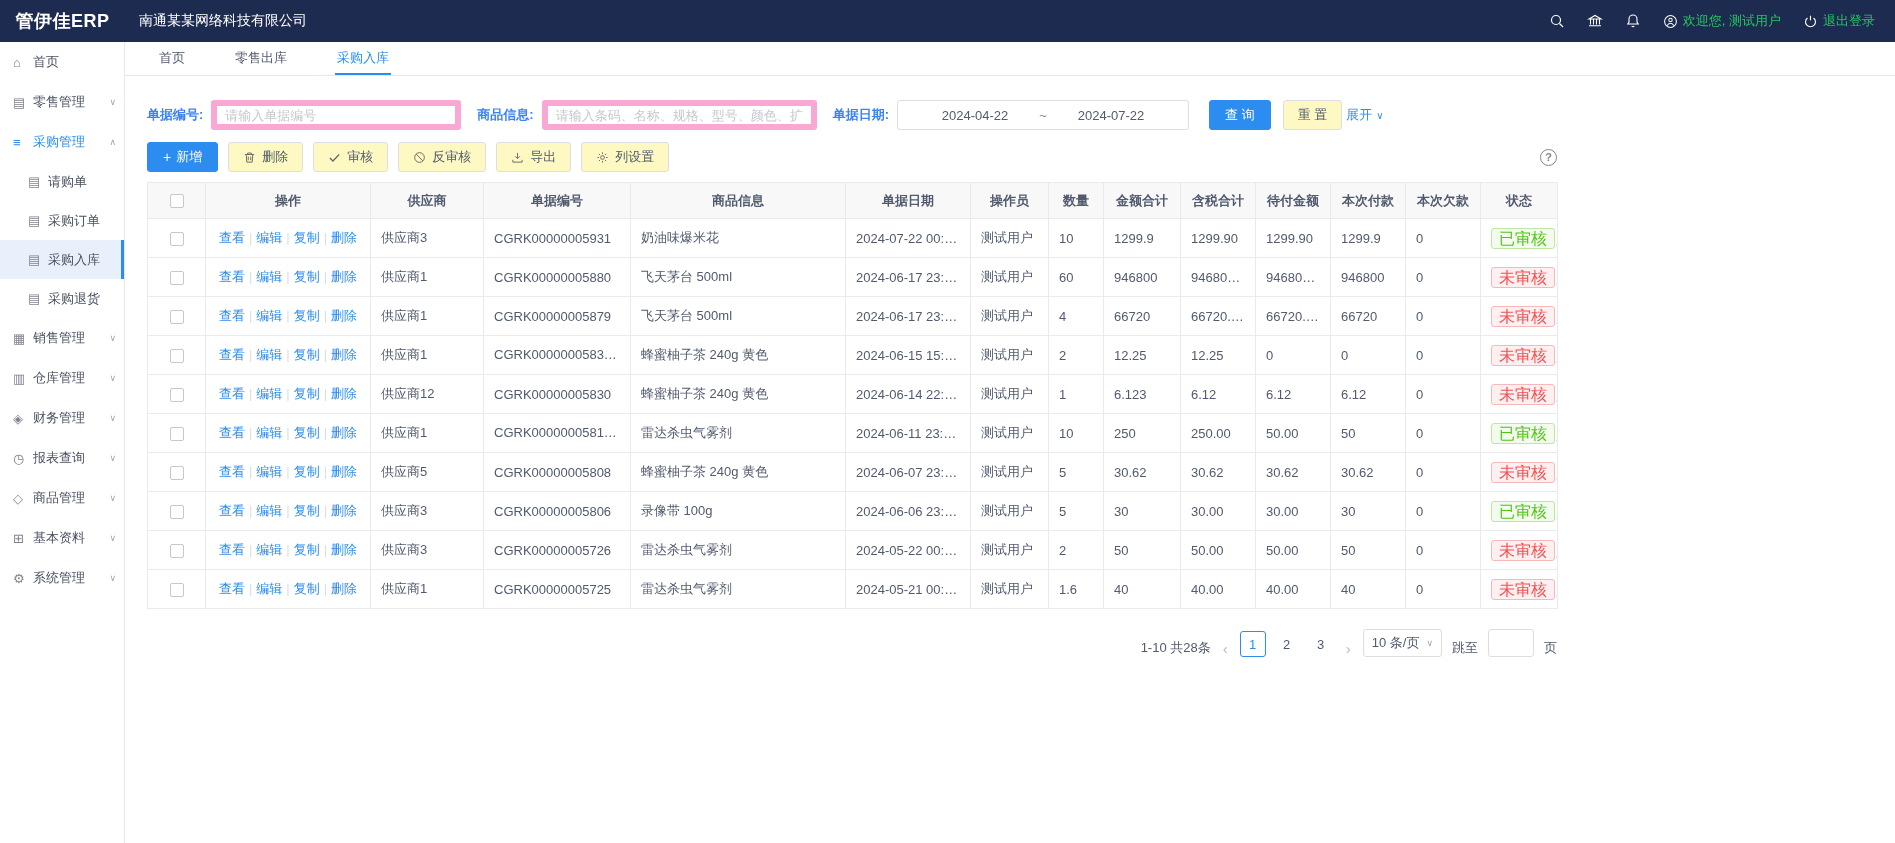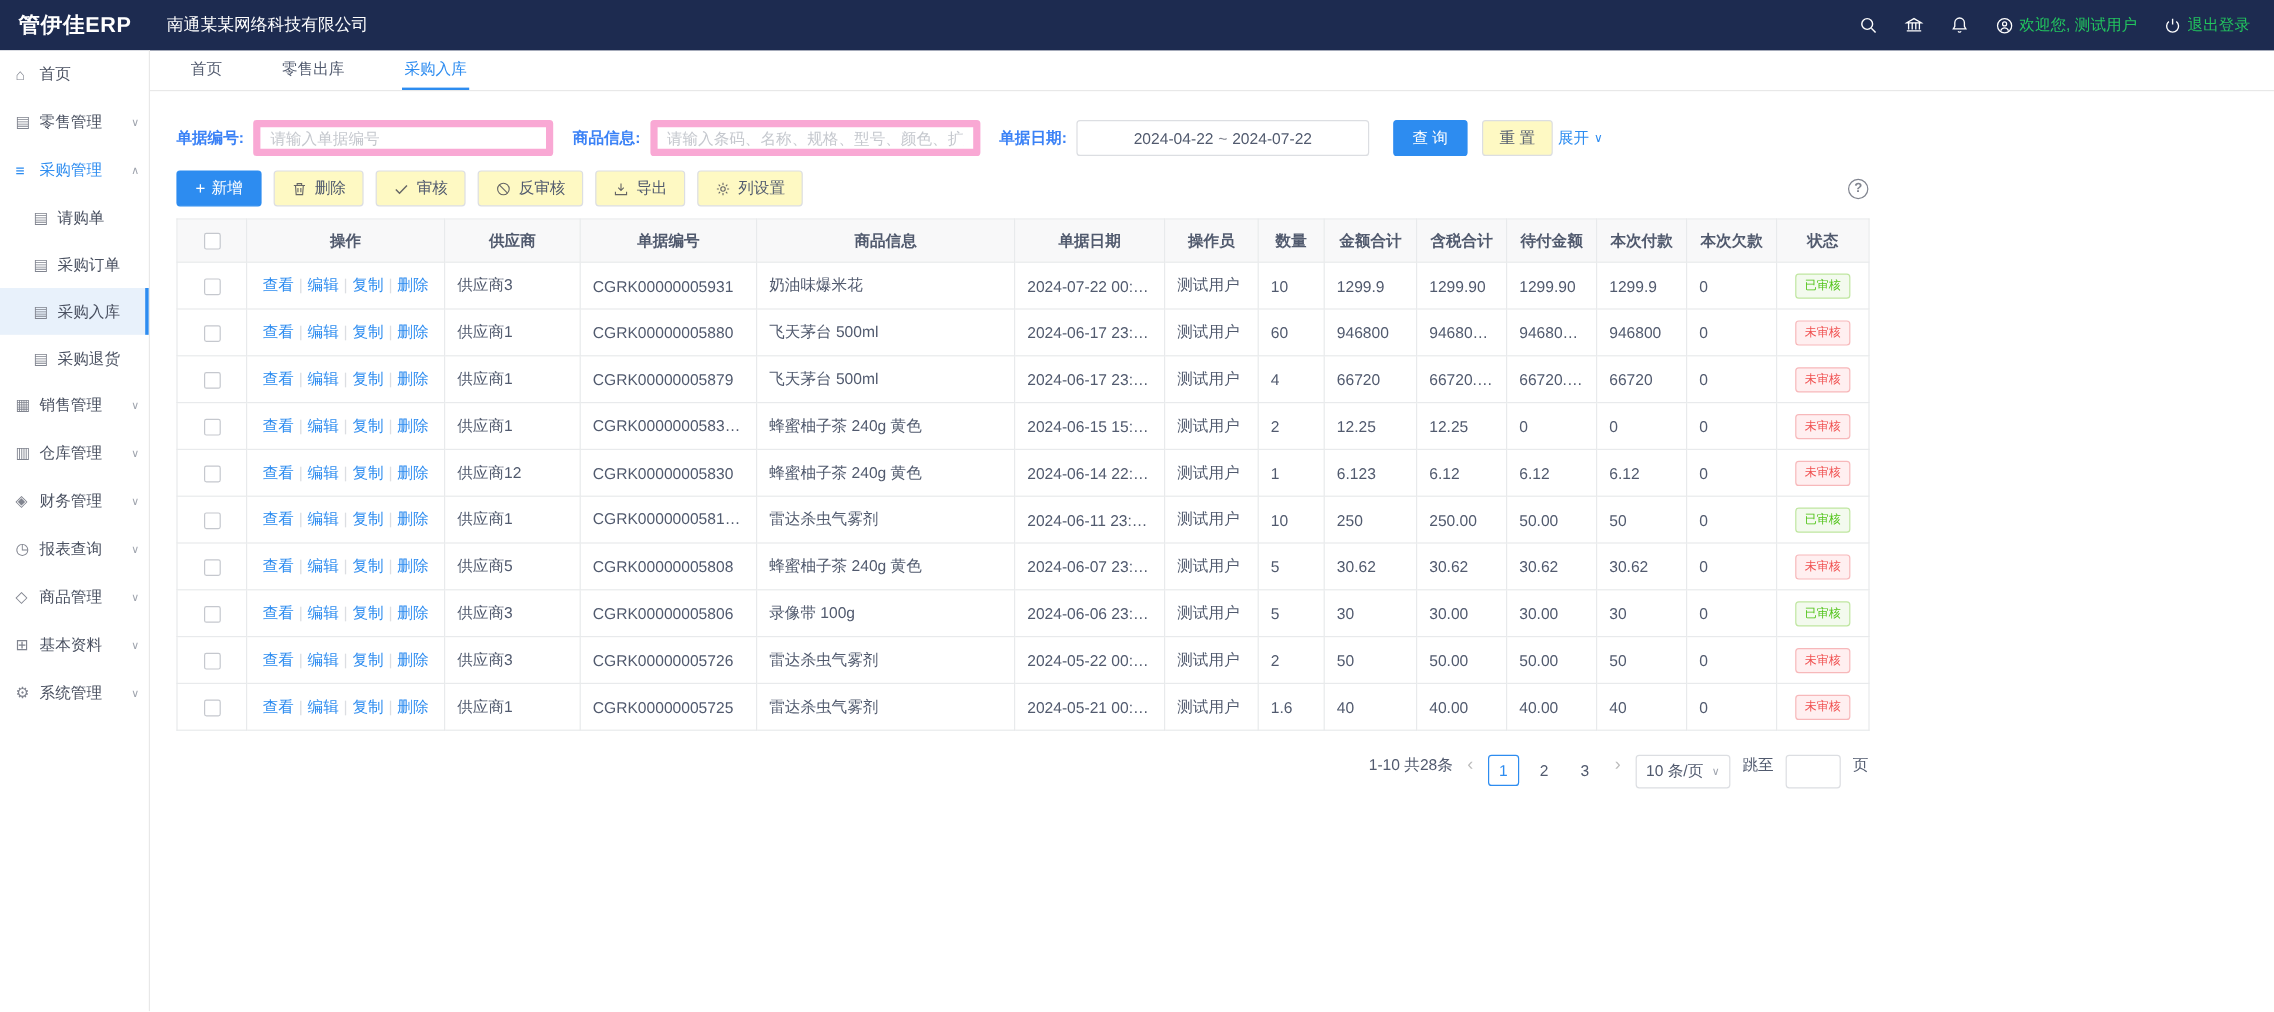--- a/index.html
+++ b/index.html
@@ -30,45 +30,45 @@
   .tab.active{color:#2d8cf0;border-bottom-color:#2d8cf0}
   
   .content{flex:1;padding:24px 0 0 22px;overflow:hidden}
   .filters{display:flex;align-items:center;font-size:13px}
   .f-label{font-weight:bold;color:#3b82f6;margin-right:8px;white-space:nowrap}
   .ml{margin-left:16px}
   input.text{height:30px;border:6px solid #f9a8d4;border-radius:3px;padding:0 8px;font-size:13px;color:#515a6e;outline:none;font-family:inherit}
   input::placeholder{color:#c5c8ce}
   .f-bill{width:250px}
   .f-prod{width:275px}
-  .date-box{display:flex;align-items:center;justify-content:center;gap:4px;height:30px;width:244px;border:1px solid #dcdee2;border-radius:3px;font-size:13px;color:#515a6e;cursor:pointer}
+  .date-box{display:flex;align-items:center;justify-content:center;gap:31px;height:30px;width:292px;border:1px solid #dcdee2;border-radius:3px;font-size:13px;color:#515a6e;cursor:pointer}
   .date-sep{color:#80848f}
   .btn-primary{display:inline-flex;align-items:center;gap:5px;height:30px;padding:0 15px;background:#2d8cf0;border:1px solid #2d8cf0;border-radius:3px;color:#fff;font-size:13px;cursor:pointer;font-family:inherit;white-space:nowrap}
   .btn-default{display:inline-flex;align-items:center;gap:6px;height:30px;padding:0 14px;background:#fef9c3;border:1px solid #dcdee2;border-radius:3px;color:#515a6e;font-size:13px;cursor:pointer;font-family:inherit;white-space:nowrap}
   .filters .btn-primary{margin-left:20px}
   .filters .btn-default{margin-left:12px}
   .expand{margin-left:4px;color:#2d8cf0;cursor:pointer;display:inline-flex;align-items:center;gap:4px}
   .chev-blue{font-size:10px}
   .bicon{font-size:14px;line-height:1}
   .toolbar{display:flex;align-items:center;gap:10px;margin-top:12px;width:1410px}
   .help{margin-left:auto;width:17px;height:17px;border:1.5px solid #80848f;border-radius:50%;color:#80848f;display:flex;align-items:center;justify-content:center;font-size:11px;font-weight:bold;cursor:pointer}
   
   table.grid{border-collapse:collapse;table-layout:fixed;width:1410px;margin-top:10px}
   .grid th,.grid td{border:1px solid #e8eaec;padding:0 10px;font-size:13px;overflow:hidden;white-space:nowrap;text-overflow:ellipsis}
   .grid th{background:#f8f8f9;height:36px;font-weight:bold;color:#515a6e;text-align:center}
   .grid td{height:39px;color:#515a6e;text-align:left;background:#fff}
   .c-center{text-align:center !important}
   .checkbox{display:inline-block;width:14px;height:14px;border:1px solid #c5c8ce;border-radius:2px;background:#fff;vertical-align:middle;cursor:pointer}
   .tlink{color:#2d8cf0;cursor:pointer;text-decoration:none}
   .sep{color:#dcdee2;margin:0 4px}
-  .badge{display:inline-block;padding:1px 7px;font-size:10px;border-radius:3px;border:1px solid;line-height:17px}
+  .badge{display:inline-block;padding:1px 7px;font-size:16px;border-radius:3px;border:1px solid;line-height:17px}
   .badge.approved{color:#52c41a;background:#f3faee;border-color:#bfe6a0}
   .badge.pending{color:#f05050;background:#ffeff0;border-color:#f7b8ba}
   
-  .pagination{width:1410px;display:flex;align-items:flex-start;justify-content:flex-end;gap:10px;margin-top:20px;font-size:13px;color:#515a6e}
+  .pagination{width:1410px;display:flex;align-items:flex-end;justify-content:flex-end;gap:10px;margin-top:20px;font-size:13px;color:#515a6e}
   .page-arrow{color:#bbb;cursor:pointer;font-size:15px;padding:0 2px}
   .pages{display:flex;gap:8px}
   .page-num{min-width:26px;height:26px;display:flex;align-items:center;justify-content:center;cursor:pointer;border-radius:3px;border:1px solid transparent}
   .page-num.active{border-color:#2d8cf0;color:#2d8cf0}
   .page-size{display:flex;align-items:center;gap:7px;border:1px solid #dcdee2;border-radius:3px;height:28px;padding:0 8px;cursor:pointer;color:#515a6e;white-space:nowrap}
   .chev-gray{font-size:9px;color:#9ea3ad}
   .jump-input{width:46px;height:28px;border:1px solid #dcdee2;border-radius:3px;outline:none;padding:0 6px;font-size:13px;font-family:inherit}
   svg{display:block}
 </style>
 </head>

